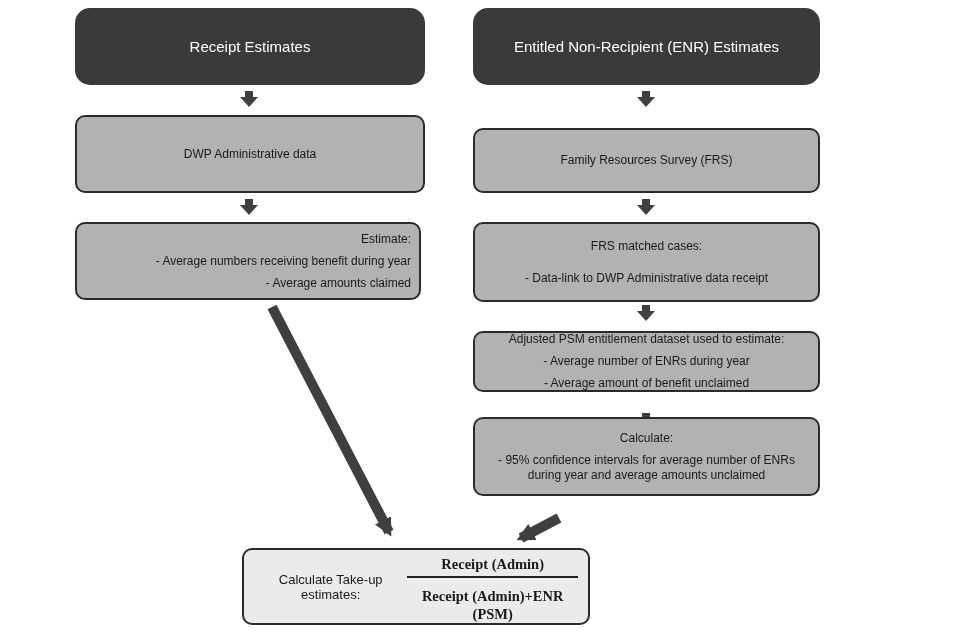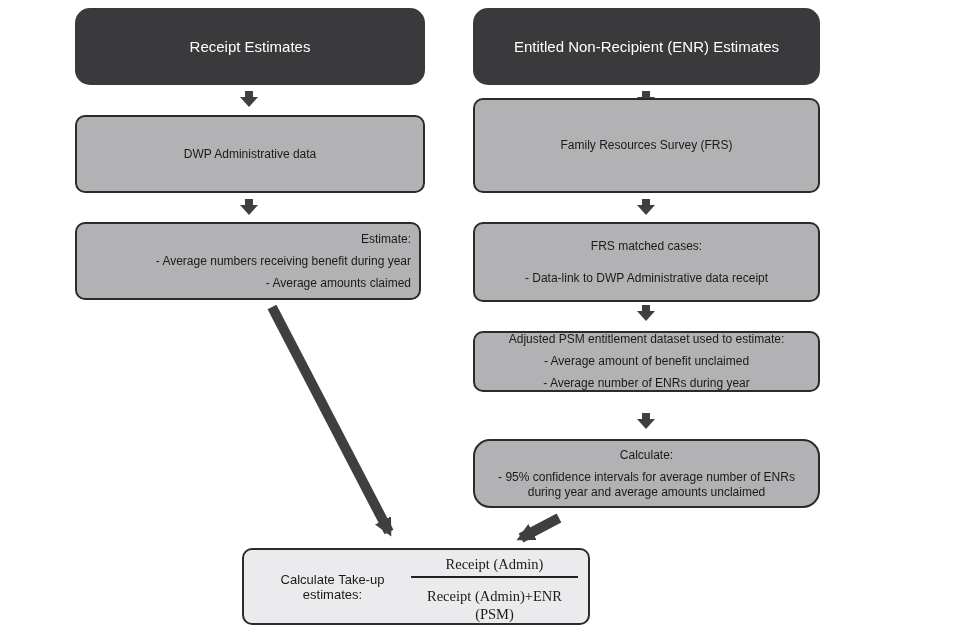--- a/index.html
+++ b/index.html
@@ -54,21 +54,21 @@
     justify-content: center;
     text-align: center;
     font-size: 13px;
     box-sizing: border-box;
     padding: 6px 10px;
   }
   .fraction {
     display: inline-block;
     margin-top: 6px;
     font-family: "Liberation Serif", serif;
-    font-weight: normal;
+    font-weight: bold;
     font-size: 14.5px;
     line-height: 1.3;
   }
   .fr-num {
     border-bottom: 2px solid #222222;
     padding: 0 14px 2px 14px;
   }
   .fr-den { padding-top: 9px; }
   .darr {
     position: absolute;
@@ -126,42 +126,42 @@
     <span>- Average numbers receiving benefit during year</span>
     <span>- Average amounts claimed</span>
   </div>
 
   <div class="header-box" style="left:473px; top:8px; width:347px; height:77px;">
     <span>Entitled Non-Recipient (ENR) Estimates</span>
   </div>
 
   <div class="darr" style="left:637px; top:91px;"></div>
 
-  <div class="gbox" style="left:473px; top:98px; width:347px; height:95px;justify-content:center;">
+  <div class="gbox" style="left:473px; top:128px; width:347px; height:65px;justify-content:center;">
     <span>Family Resources Survey (FRS)</span>
   </div>
 
   <div class="darr" style="left:637px; top:199px;"></div>
 
   <div class="gbox tight" style="left:473px; top:222px; width:347px; height:80px;">
     <span>FRS matched cases:</span>
     <span>- Data-link to DWP Administrative data receipt</span>
   </div>
 
   <div class="darr" style="left:637px; top:305px;"></div>
 
   <div class="gbox" style="left:473px; top:331px; width:347px; height:61px;">
     <span>Adjusted PSM entitlement dataset used to estimate:</span>
+    <span>- Average number of ENRs during year</span>
     <span>- Average amount of benefit unclaimed</span>
-    <span>- Average number of ENRs during year</span>
   </div>
 
   <div class="darr" style="left:637px; top:413px;"></div>
 
-  <div class="gbox" style="left:473px; top:439px; width:347px; height:69px;border-radius:17px;">
+  <div class="gbox" style="left:473px; top:417px; width:347px; height:79px;">
     <span>Calculate:</span>
     <span>- 95% confidence intervals for average number of ENRs during year and average amounts unclaimed</span>
   </div>
 
   <div class="bottom-box" style="left:242px; top:548px; width:348px; height:77px;">
     <span>Calculate Take-up estimates:</span>
     <span class="fraction">
       <span class="fr-num" style="display:block;">Receipt (Admin)</span>
       <span class="fr-den" style="display:block;">Receipt (Admin)+ENR (PSM)</span>
     </span>

